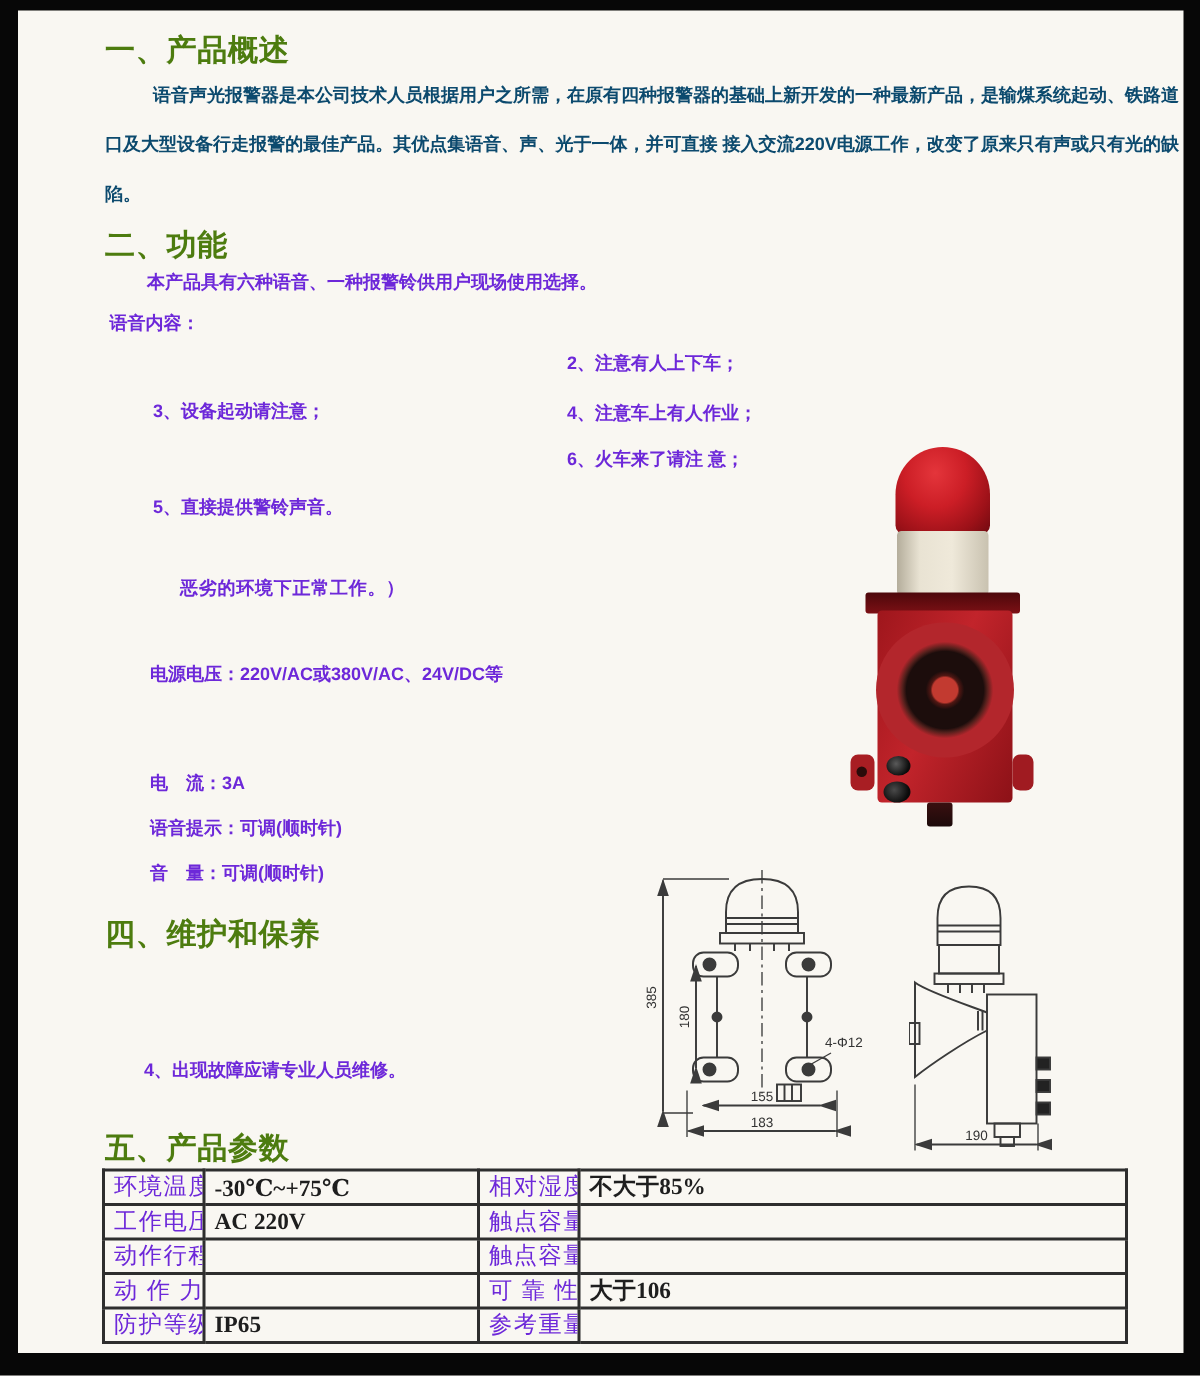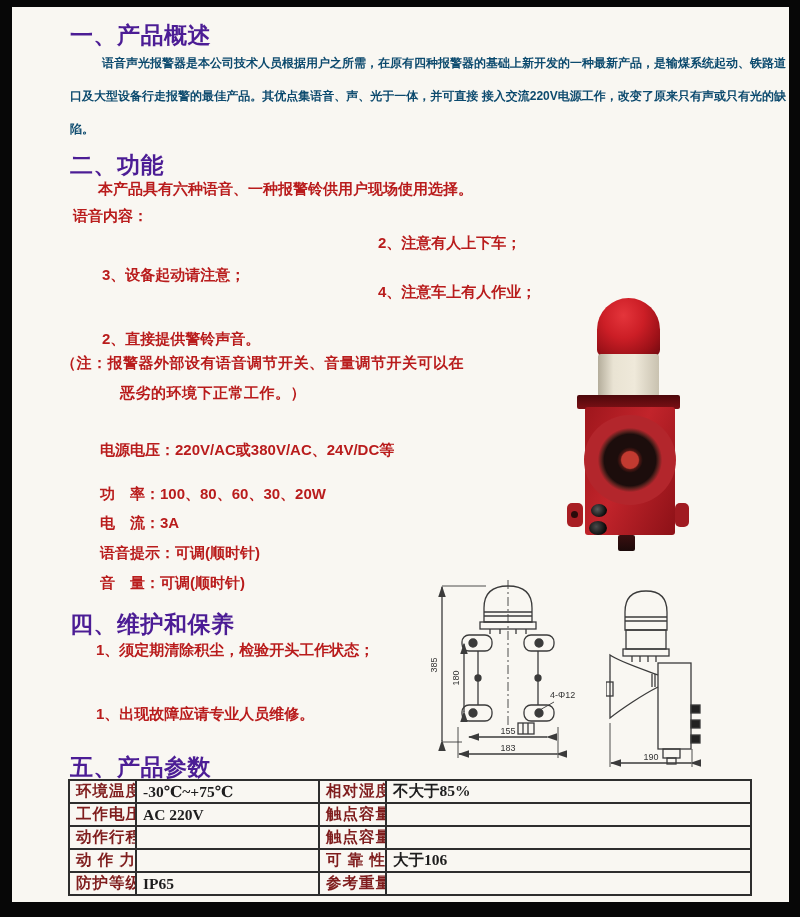--- a/index.html
+++ b/index.html
@@ -6,30 +6,30 @@
   body{
     width:800px;height:917px;position:relative;overflow:hidden;
     background:#070707;
     font-family:"Liberation Sans","DejaVu Sans",sans-serif;
   }
   #page{
     position:absolute;left:12px;top:7px;width:777px;height:895px;
     background:#f9f7f2;color:#1b1b1b;
   }
   .abs{position:absolute}
-  .sec-title{font-size:23px;font-weight:700;color:#4c1d95;letter-spacing:.5px;white-space:nowrap}
-  .bt{font-size:15px;font-weight:600;color:#b91c1c;white-space:nowrap}
+  .sec-title{font-size:20px;font-weight:700;color:#4d7c0f;letter-spacing:.5px;white-space:nowrap}
+  .bt{font-size:12px;font-weight:600;color:#6d28d9;white-space:nowrap}
   .para{font-size:12px;font-weight:600;color:#0c4a6e;width:716px;line-height:33px;text-indent:32px;text-align:justify}
   .intro{text-indent:28px;width:700px;white-space:normal}
   .note{letter-spacing:.5px}
 
   
   .ptable{border-collapse:collapse;table-layout:fixed;width:682px}
   .ptable td{border:2px solid #2e2e2e;height:21px;padding:0 6px;white-space:nowrap;overflow:hidden;font-size:15.5px}
-  .ptable td.lab{font-weight:700;letter-spacing:1px;color:#7f1d1d}
+  .ptable td.lab{font-weight:400;letter-spacing:1px;color:#6d28d9}
   .ptable td.val{font-family:"Liberation Serif","DejaVu Serif",serif;font-weight:600;color:#1e1e1e}
 
   
   #photo{left:553px;top:284px;width:132px;height:278px}
   #photo div{position:absolute}
   .p-dome{left:32px;top:7px;width:63px;height:58px;border-radius:32px 32px 6px 6px;
     background:radial-gradient(ellipse at 42% 30%,#e4353b 0%,#cc1e26 40%,#9c1118 75%,#6f0a10 100%)}
   .p-cyl{left:33px;top:63px;width:61px;height:43px;border-radius:3px;
     background:linear-gradient(90deg,#b4ad9b,#e9e3d3 25%,#efe9da 60%,#c9c2b0)}
   .p-bracket{left:12px;top:104px;width:103px;height:14px;border-radius:2px;
@@ -58,35 +58,33 @@
 
   <div class="abs sec-title" style="left:58px;top:13px">一、产品概述</div>
   <div class="abs para" style="left:58px;top:40px">语音声光报警器是本公司技术人员根据用户之所需，在原有四种报警器的基础上新开发的一种最新产品，是输煤系统起动、铁路道口及大型设备行走报警的最佳产品。其优点集语音、声、光于一体，并可直接 接入交流220V电源工作，改变了原来只有声或只有光的缺陷。</div>
 
   <div class="abs sec-title" style="left:58px;top:143px">二、功能</div>
   <div class="abs bt intro" style="left:58px;top:173px">本产品具有六种语音、一种报警铃供用户现场使用选择。</div>
   <div class="abs bt" style="left:61px;top:200px">语音内容：</div>
 
   <div class="abs bt" style="left:366px;top:227px">2、注意有人上下车；</div>
   <div class="abs bt" style="left:90px;top:259px">3、设备起动请注意；</div>
-  <div class="abs bt" style="left:366px;top:276px">4、注意车上有人作业；</div>
-  <div class="abs bt" style="left:90px;top:323px">2、直接提供警铃声音。</div>
-
-  <div class="abs bt note" style="left:49px;top:347px">（注：报警器外部设有语音调节开关、音量调节开关可以在</div>
+  <div class="abs bt" style="left:366px;top:260px">4、注意车上有人作业；</div>
+  <div class="abs bt" style="left:366px;top:291px">6、火车来了请注 意；</div>
+  <div class="abs bt" style="left:90px;top:323px">5、直接提供警铃声音。</div>
+
   <div class="abs bt note" style="left:108px;top:377px">恶劣的环境下正常工作。）</div>
 
   <div class="abs bt" style="left:88px;top:434px">电源电压：220V/AC或380V/AC、24V/DC等</div>
-  <div class="abs bt" style="left:88px;top:478px">功　率：100、80、60、30、20W</div>
   <div class="abs bt" style="left:88px;top:507px">电　流：3A</div>
   <div class="abs bt" style="left:88px;top:567px">音　量：可调(顺时针)</div>
   <div class="abs bt" style="left:88px;top:537px">语音提示：可调(顺时针)</div>
 
   <div class="abs sec-title" style="left:58px;top:602px">四、维护和保养</div>
-  <div class="abs bt" style="left:84px;top:634px">1、须定期清除积尘，检验开头工作状态；</div>
-  <div class="abs bt" style="left:84px;top:698px">1、出现故障应请专业人员维修。</div>
+  <div class="abs bt" style="left:84px;top:698px">4、出现故障应请专业人员维修。</div>
 
   <div class="abs sec-title" style="left:58px;top:745px">五、产品参数</div>
 
   <table class="ptable abs" style="left:56px;top:772px">
     <colgroup>
         <col style="width:67px">
         <col style="width:183px">
         <col style="width:67px">
         <col style="width:365px">
       </colgroup>

